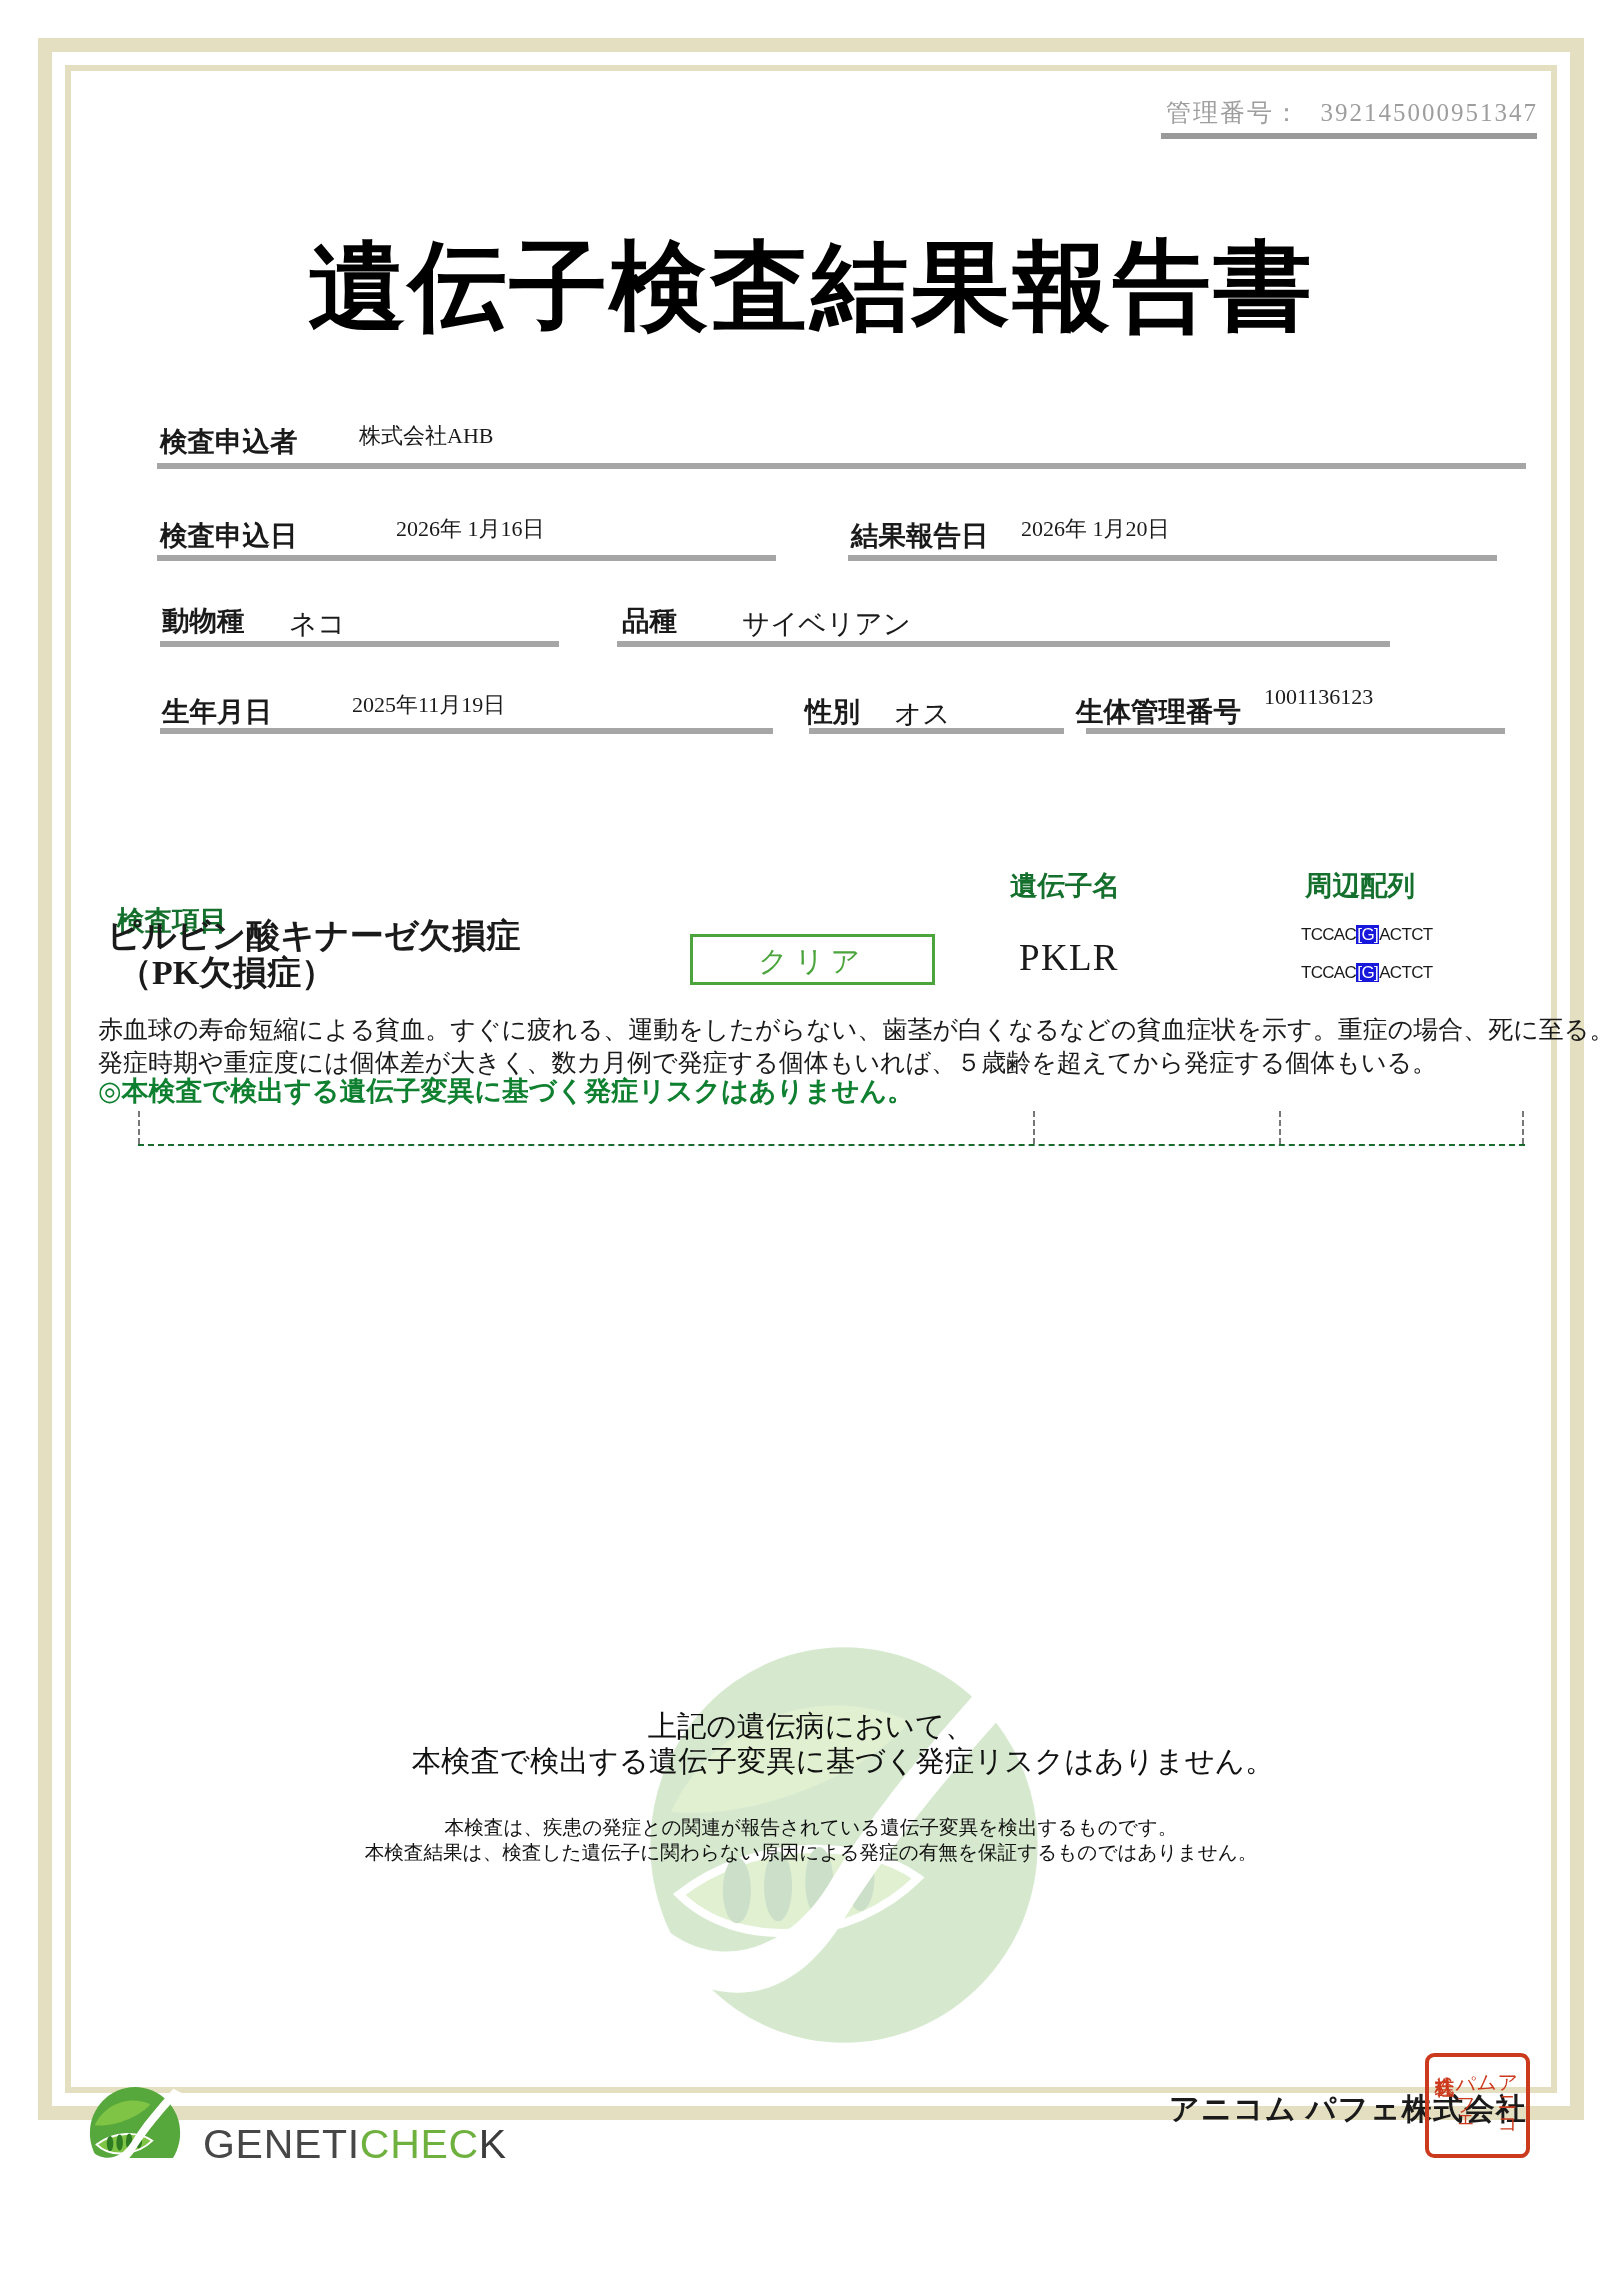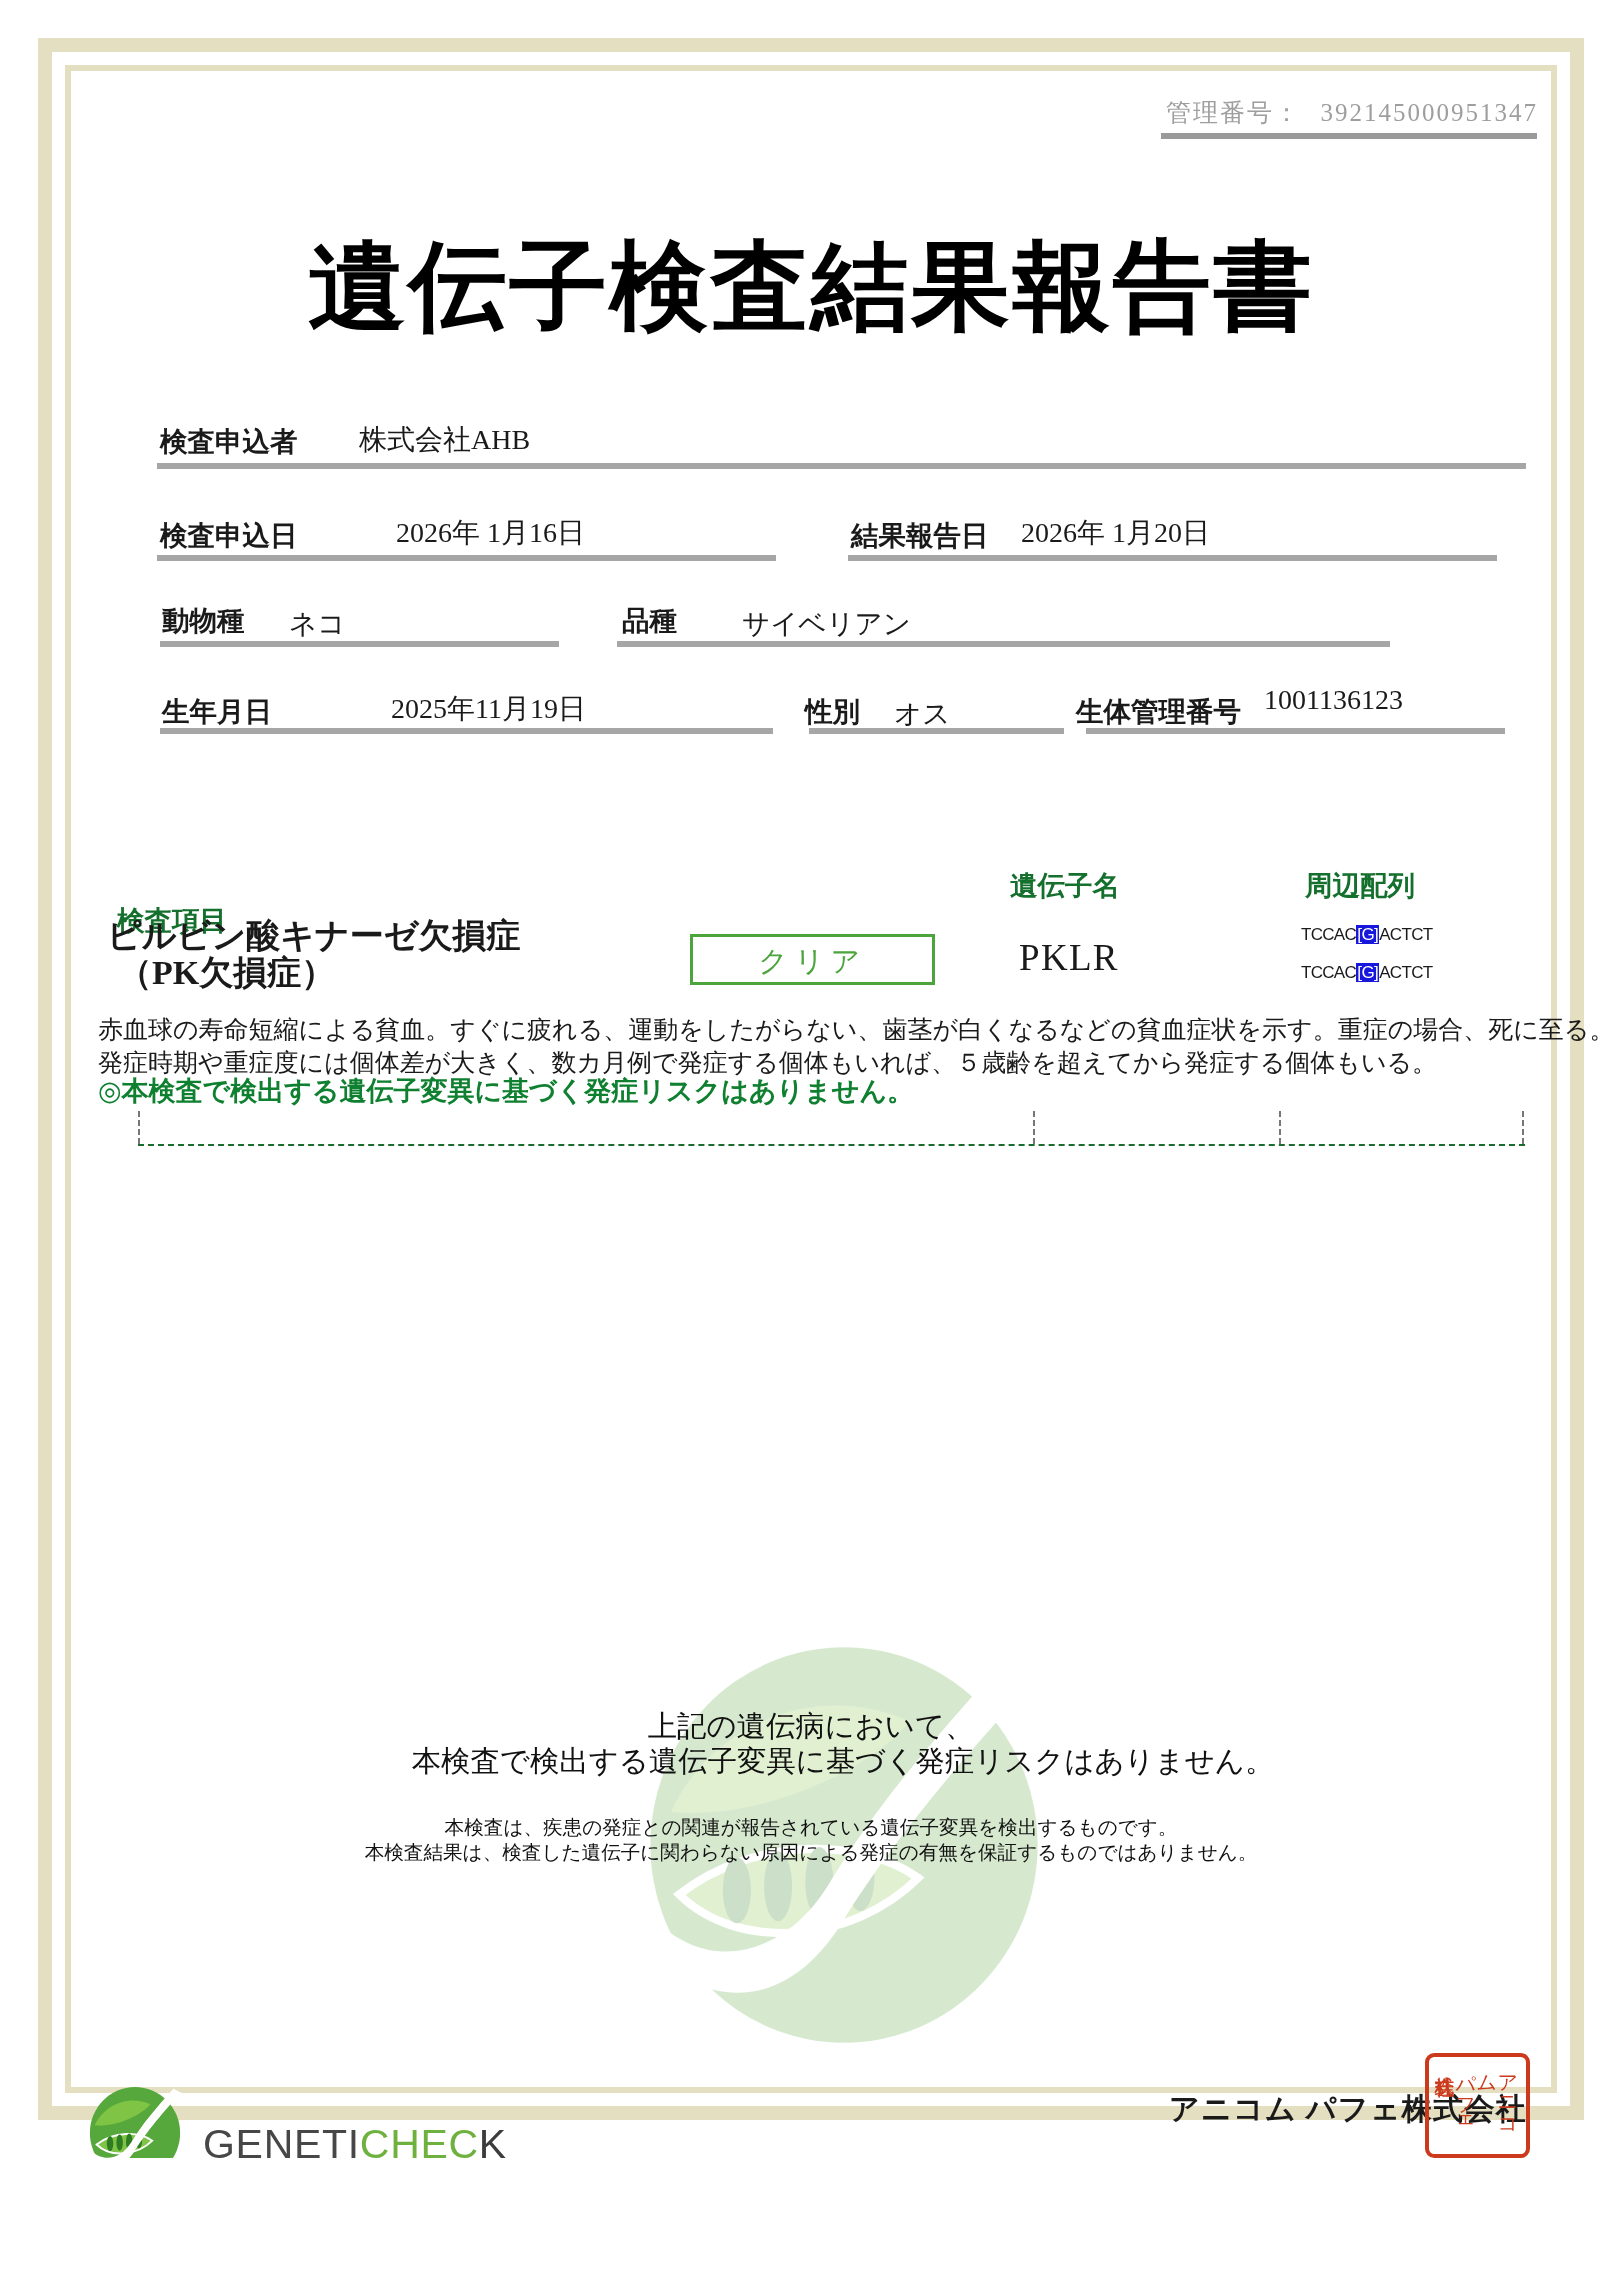--- a/index.html
+++ b/index.html
@@ -16,21 +16,21 @@
   
   .mgmt{top:96px; left:1080px; width:458px; text-align:right;
     font-size:25px; color:#9e9e9e; letter-spacing:2px;}
   .mgmt .num{margin-left:19.6px;}
   .mgmt-line{top:133px; left:1161px; width:376px; height:5.9px; background:#9a9a9a;}
   
   .title{top:222px; left:0; width:1622px; text-align:center; margin:0;
     font-size:98px; font-weight:700; letter-spacing:2.6px; color:#000;}
   
   .lbl{font-weight:700; font-size:27.5px; white-space:nowrap;}
-  .val{font-size:28px; white-space:nowrap;}
+  .val{font-size:22px; white-space:nowrap;}
   .sans{font-family:"Liberation Sans","DejaVu Sans",sans-serif; font-size:27.5px;}
   .uline{height:5.9px; background:#a6a6a6;}
   
   .green-h{color:#15702e; font-weight:700; font-size:27.5px; white-space:nowrap;}
   .disease{font-size:34px; font-weight:700; white-space:nowrap;}
   .result-box{left:690px; top:934px; width:245px; height:51px;
     border:3.3px solid #4ba53c; box-sizing:border-box; display:flex;
     align-items:flex-end; justify-content:center;}
   .result-box span{color:#4ba53c; font-size:29px; letter-spacing:6.5px;}
   .gene{font-size:37px; letter-spacing:1.3px;}
@@ -102,21 +102,21 @@
   <div class="abs uline" style="left:848px; top:555px; width:649px;"></div>
 
   <span class="abs lbl" style="left:162px; top:603px;">動物種</span>
   <span class="abs sans" style="left:289px; top:606px;">ネコ</span>
   <div class="abs uline" style="left:160px; top:641px; width:399px;"></div>
   <span class="abs lbl" style="left:622px; top:603px;">品種</span>
   <span class="abs sans" style="left:742px; top:606px;">サイベリアン</span>
   <div class="abs uline" style="left:617px; top:641px; width:773px;"></div>
 
   <span class="abs lbl" style="left:162px; top:694px;">生年月日</span>
-  <span class="abs val" style="left:391px; top:690px;">2025年11月19日</span>
+  <span class="abs val" style="left:352px; top:690px;">2025年11月19日</span>
   <div class="abs uline" style="left:160px; top:728px; width:613px;"></div>
   <span class="abs lbl" style="left:805px; top:694px;">性別</span>
   <span class="abs sans" style="left:894px; top:696px;">オス</span>
   <div class="abs uline" style="left:809px; top:728px; width:255px;"></div>
   <span class="abs lbl" style="left:1076px; top:694px;">生体管理番号</span>
   <span class="abs val" style="left:1264px; top:684px;">1001136123</span>
   <div class="abs uline" style="left:1086px; top:728px; width:419px;"></div>
 
   <span class="abs green-h" style="left:117px; top:868px;margin-top:35px;">検査項目</span>
   <span class="abs disease" style="left:107px; top:913px;">ピルビン酸キナーゼ欠損症</span>

